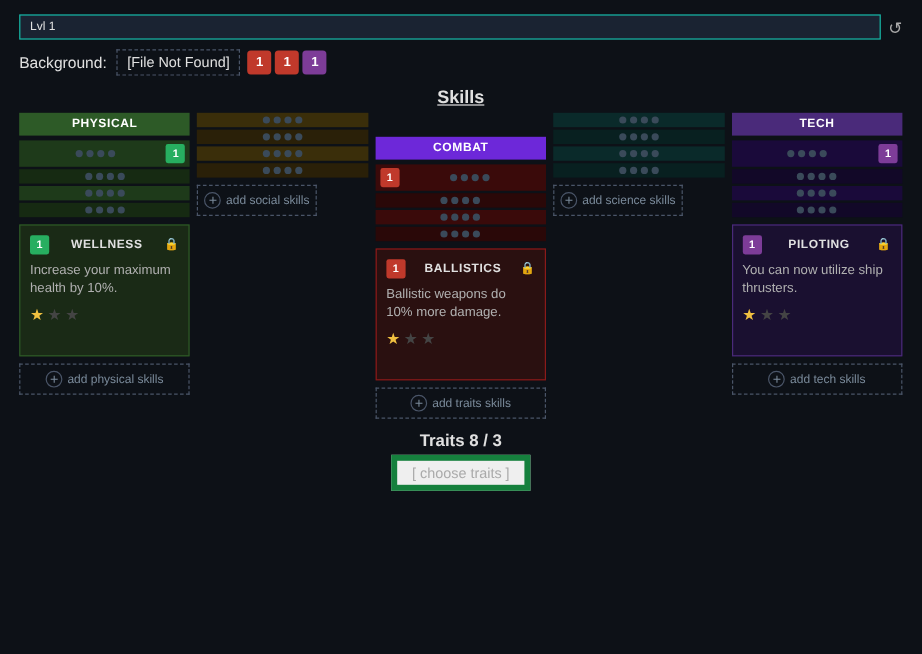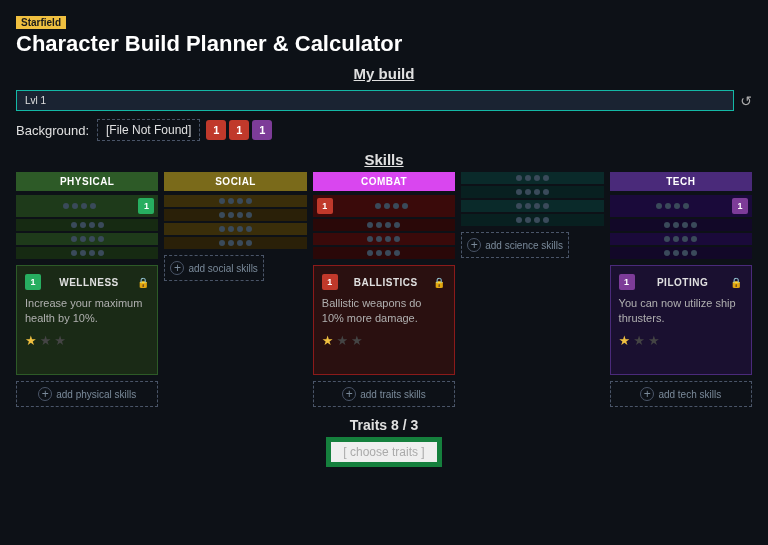--- a/index.html
+++ b/index.html
@@ -107,21 +107,21 @@
       text-align: center;
       font-size: 10px;
       font-weight: bold;
       padding: 4px;
       letter-spacing: 0.5px;
       color: white;
       margin-bottom: 4px;
     }
     .skill-header.physical { background: #2d5a27; }
     .skill-header.social { background: #7a6a1a; }
-    .skill-header.combat { background: #d946ef; }
+    .skill-header.combat { background: #6d28d9; margin-top: 20px; }
     .skill-header.science { background: #1a5a5a; }
     .skill-header.tech { background: #4a2a7a; }
 
     .skill-dots-row {
       display: flex;
       align-items: center;
       justify-content: space-between;
       padding: 3px 4px;
       margin-bottom: 2px;
       position: relative;
@@ -249,25 +249,20 @@
       cursor: pointer;
     }
 
     .lock-icon { font-size: 10px; color: #aaa; }
   </style>
 </head>
 <body>
 
 <div class="page">
 
-  <div>
-    <div class="header-tag">Starfield</div>
-    <div class="page-title">Character Build Planner &amp; Calculator</div>
-    <div class="section-title-center" style="margin-bottom:8px;">My build</div>
-  </div>
 
   <div class="level-row">
     <input class="level-input" type="text" value="Lvl 1" style="">
     <span class="refresh-icon">↺</span>
   </div>
 
   <div class="background-row">
     <span class="background-label">Background:</span>
     <span class="background-value">[File Not Found]</span>
     <span class="badge badge-red">1</span>
@@ -329,21 +324,20 @@
             <span class="star-empty">★</span>
           </div>
         </div>
         <button class="add-skills-btn">
           <div class="plus-circle">+</div>
           <span>add physical skills</span>
         </button>
       </div>
 
       <div class="skill-column">
-        <div class="skill-header social">SOCIAL</div>
         <div class="skill-dots-row social-bg">
           <div class="dots">
             <span class="dot"></span>
             <span class="dot"></span>
             <span class="dot"></span>
             <span class="dot"></span>
           </div>
         </div>
         <div class="skill-dots-row social-bg2">
           <div class="dots">

